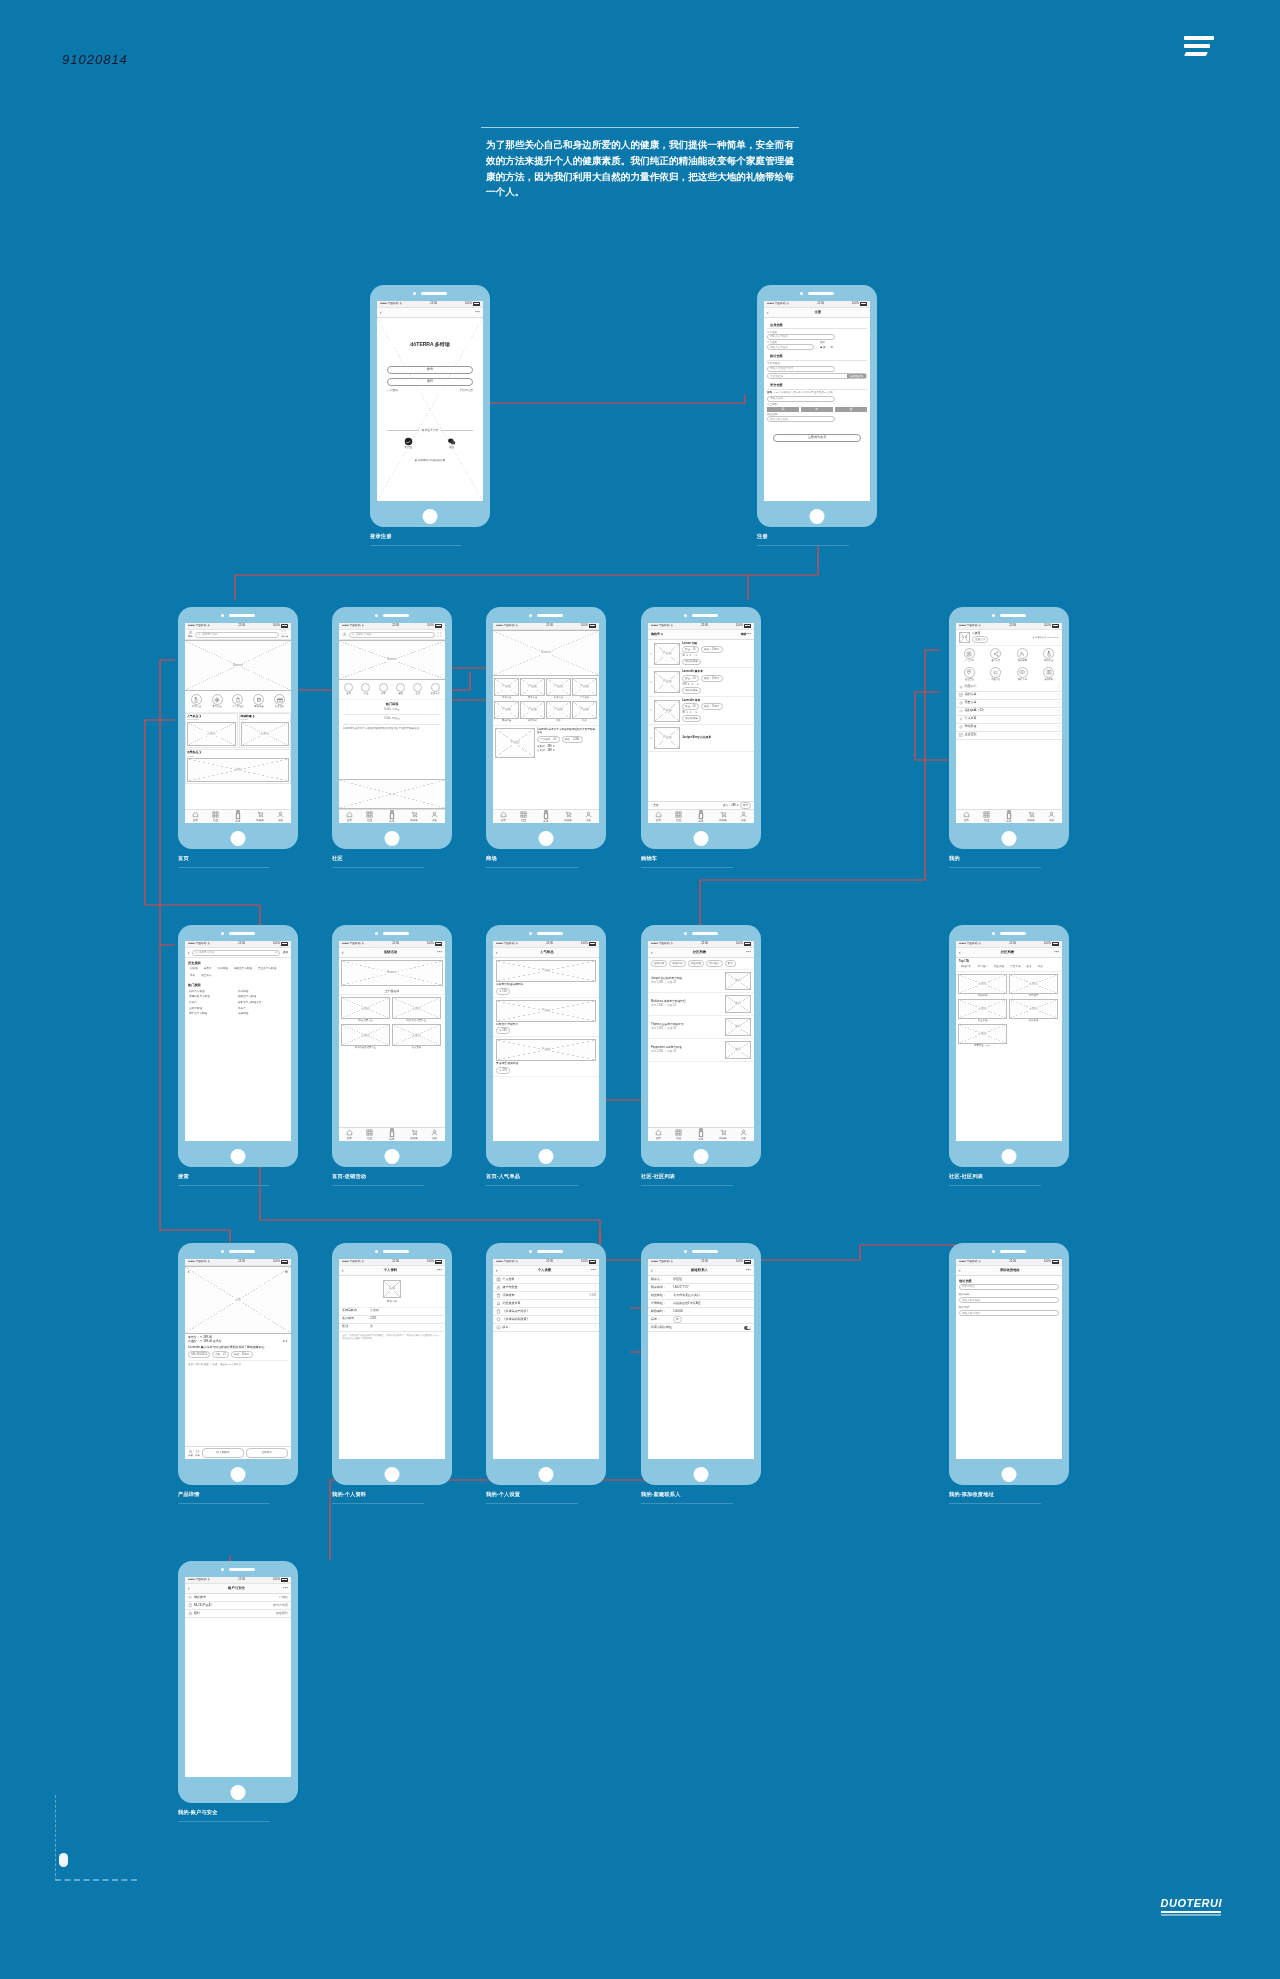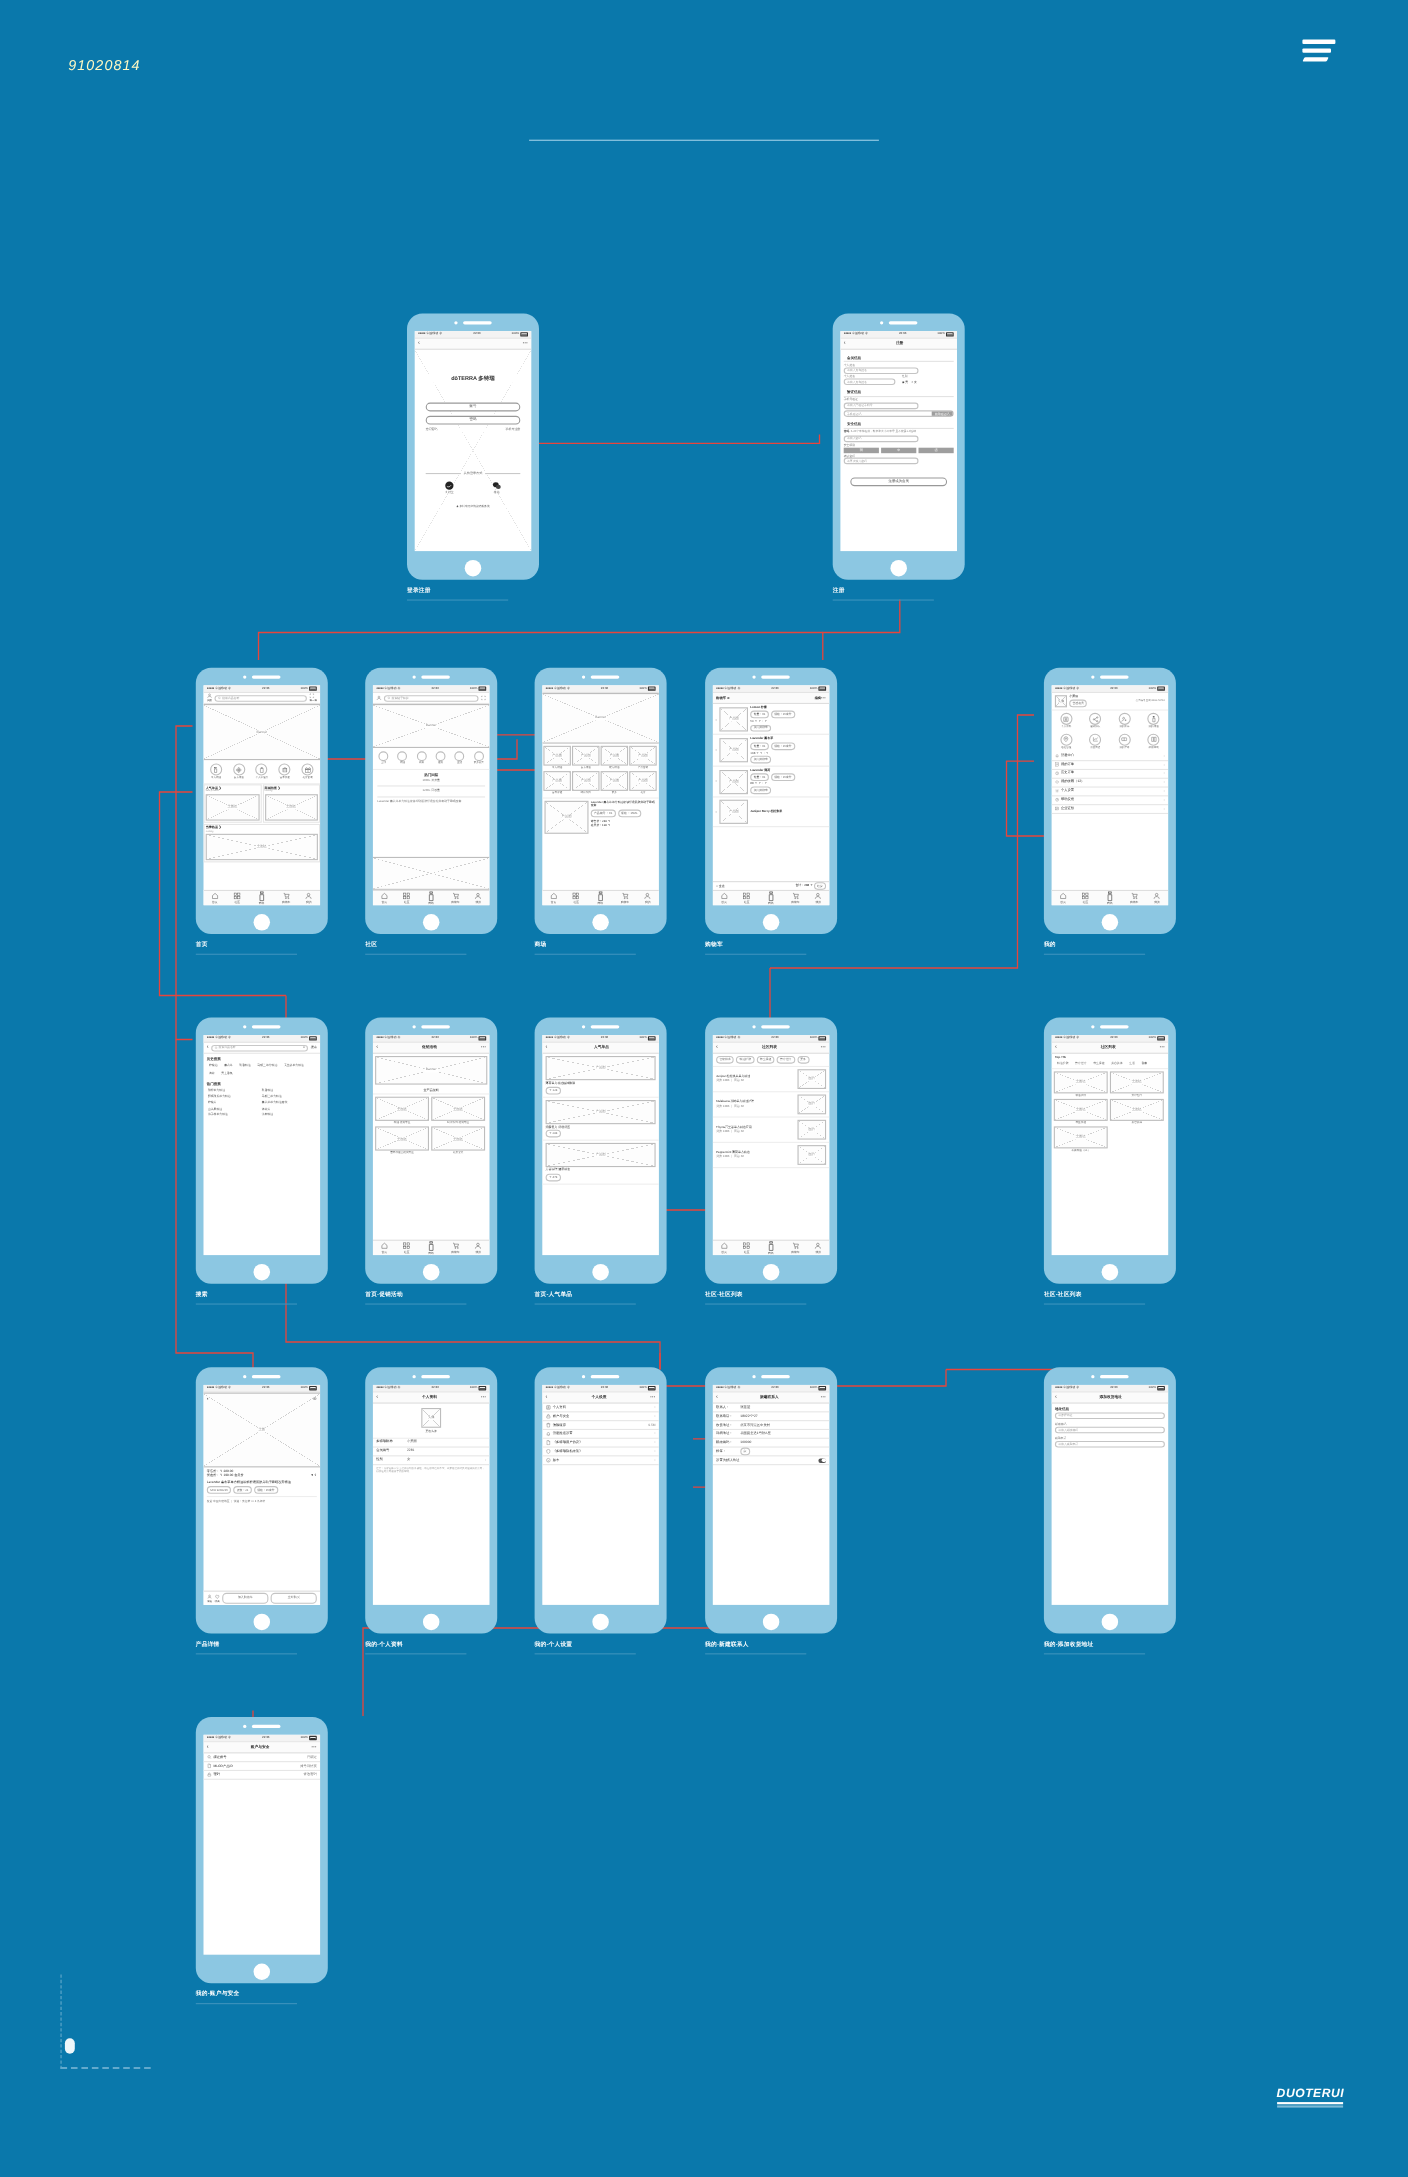--- a/index.html
+++ b/index.html
@@ -12,21 +12,21 @@
   }
   #poster {
     position: relative;
     width: 1280px; height: 1979px;
     background: #0a78ab;
   }
 
   
   .doc-id {
     position: absolute; left: 62px; top: 52px;
-    color: #fef9c3; font-size: 13px; font-style: italic;
+    color: #0f172a; font-size: 13px; font-style: italic;
     letter-spacing: 1px;
   }
   .corner-mark {
     position: absolute; right: 62px; top: 36px;
     width: 34px; height: 40px;
   }
   .corner-mark span {
     display: block; background: #ffffff; height: 4px; margin-bottom: 4px;
     border-radius: 1px;
   }
@@ -212,20 +212,21 @@
   <div class="doc-id">91020814</div>
 
   <div class="corner-mark">
     <span></span>
       <span></span>
       <span></span>
   </div>
 
   <div class="brand-block">
     <div class="brand-rule"></div>
+    <div class="brand-desc">为了那些关心自己和身边所爱的人的健康，我们提供一种简单，安全而有效的方法来提升个人的健康素质。我们纯正的精油能改变每个家庭管理健康的方法，因为我们利用大自然的力量作依归，把这些大地的礼物带给每一个人。</div>
   </div>
 
   <svg id="wires" viewBox="0 0 1280 1979" preserveAspectRatio="none">
     <g fill="none" stroke="#e8453c" stroke-width="1.2">
 
       <path d="M430,403 L745,403 L745,395"></path>
 
       <path d="M818,545 L818,575 L748,575 L748,600"></path>
 
       <path d="M748,575 L235,575 L235,600"></path>

